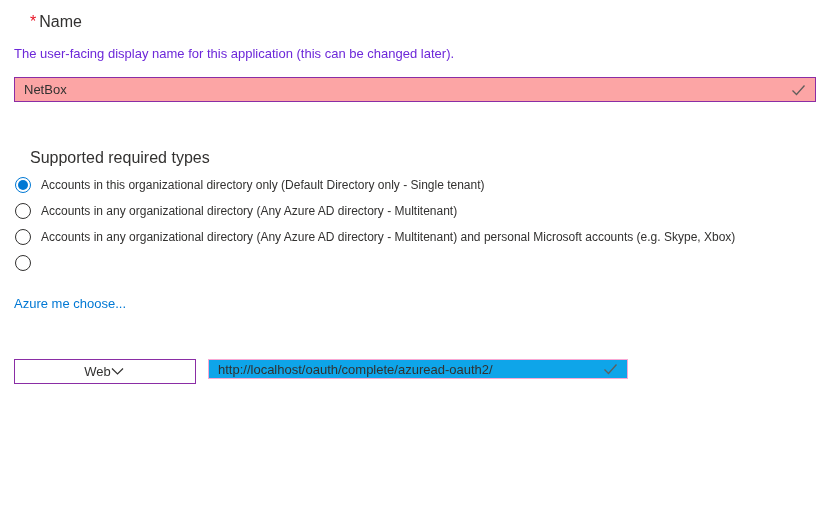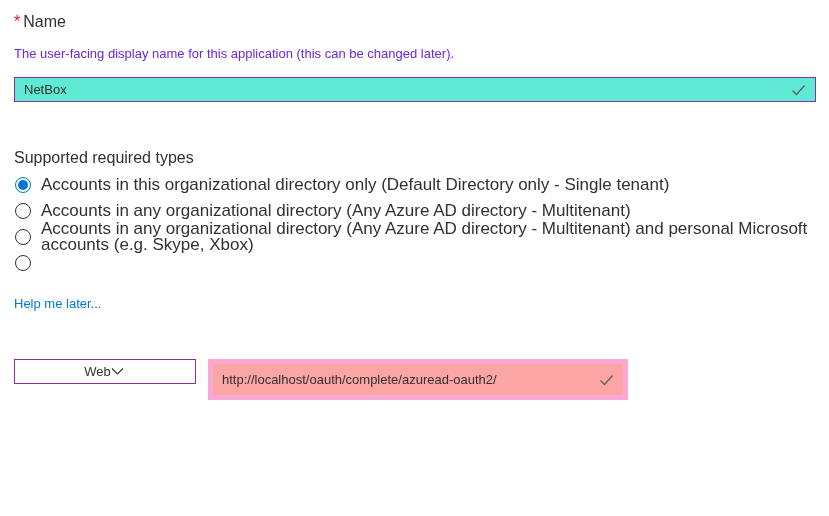--- a/index.html
+++ b/index.html
@@ -10,39 +10,40 @@
     color: #323130;
     overflow: hidden;
   }
   .page { padding: 12px 13px 0 14px; }
 
   .section-title {
     font-size: 16px;
     font-weight: 400;
     line-height: 20px;
     color: #323130;
+    margin-left: 16px;
   }
   .required { color: #e81123; margin-right: 3px; }
 
   .desc {
     font-size: 13px;
     line-height: 19px;
     margin-top: 12px;
     max-width: 802px;
     color: #6d28d9;
   }
 
   
   .text-input-wrap {
     position: relative;
     margin-top: 14px;
     width: 802px;
     height: 25px;
     border: 1px solid #8a2da5;
-    background: #5eead4;
+    background: #fca5a5;
     display: flex;
     align-items: center;
   }
   input.text-input {
     flex: 1;
     height: 100%;
     border: none;
     outline: none;
     font-family: inherit;
     font-size: 13px;
@@ -79,21 +80,21 @@
     flex: none;
   }
   .radio.checked { border-color: #0078d4; }
   .radio.checked::after {
     content: "";
     position: absolute;
     left: 2px; top: 2px; right: 2px; bottom: 2px;
     border-radius: 50%;
     background: #0078d4;
   }
-  .radio-label { font-size: 17px; line-height: 16px; }
+  .radio-label { font-size: 12px; line-height: 16px; }
 
   .help-link {
     display: inline-block;
     margin-top: 20px;
     font-size: 13px;
     color: #0078d4;
     text-decoration: none;
     cursor: pointer;
   }
 
@@ -113,23 +114,23 @@
     align-items: center;
     justify-content: center;
     padding: 0 11px 0 9px;
     cursor: pointer;
     font-size: 13px;
     color: #323130;
   }
   .uri-input-wrap {
     position: relative;
     width: 420px;
-    height: 41px;
-    border: 5px solid #f9a8d4;
-    background: #fca5a5;
+    height: 20px;
+    border: 1px solid #f9a8d4;
+    background: #0ea5e9;
     display: flex;
     align-items: center;
   }
 </style>
 </head>
 <body>
 
 <div class="page">
 
   <section>
@@ -159,21 +160,21 @@
       </div>
       <div class="radio-row">
         <span class="radio"></span>
         <span class="radio-label">Accounts in any organizational directory (Any Azure AD directory - Multitenant) and personal Microsoft accounts (e.g. Skype, Xbox)</span>
       </div>
       <div class="radio-row">
         <span class="radio"></span>
       </div>
     </div>
 
-    <a class="help-link">Help me later...</a>
+    <a class="help-link">Azure me choose...</a>
   </section>
 
   <section class="section-redirect">
 
     <div class="uri-row">
       <div class="select-wrap">
         <span>Web</span>
         <span style="line-height:0;">
           <svg width="13" height="9" viewBox="0 0 13 9">
             <path d="M1 1.5 L6.5 7 L12 1.5" stroke="#323130" stroke-width="1.2" fill="none"></path>

